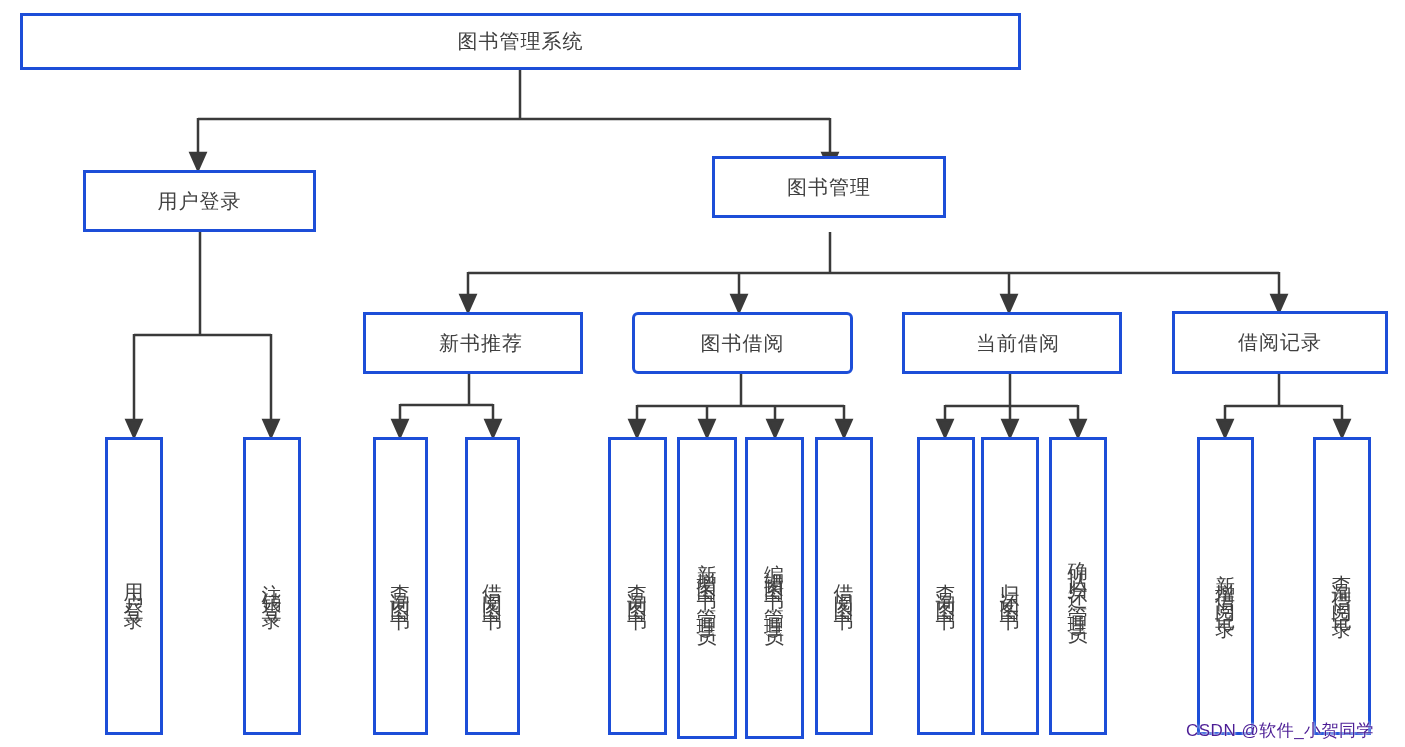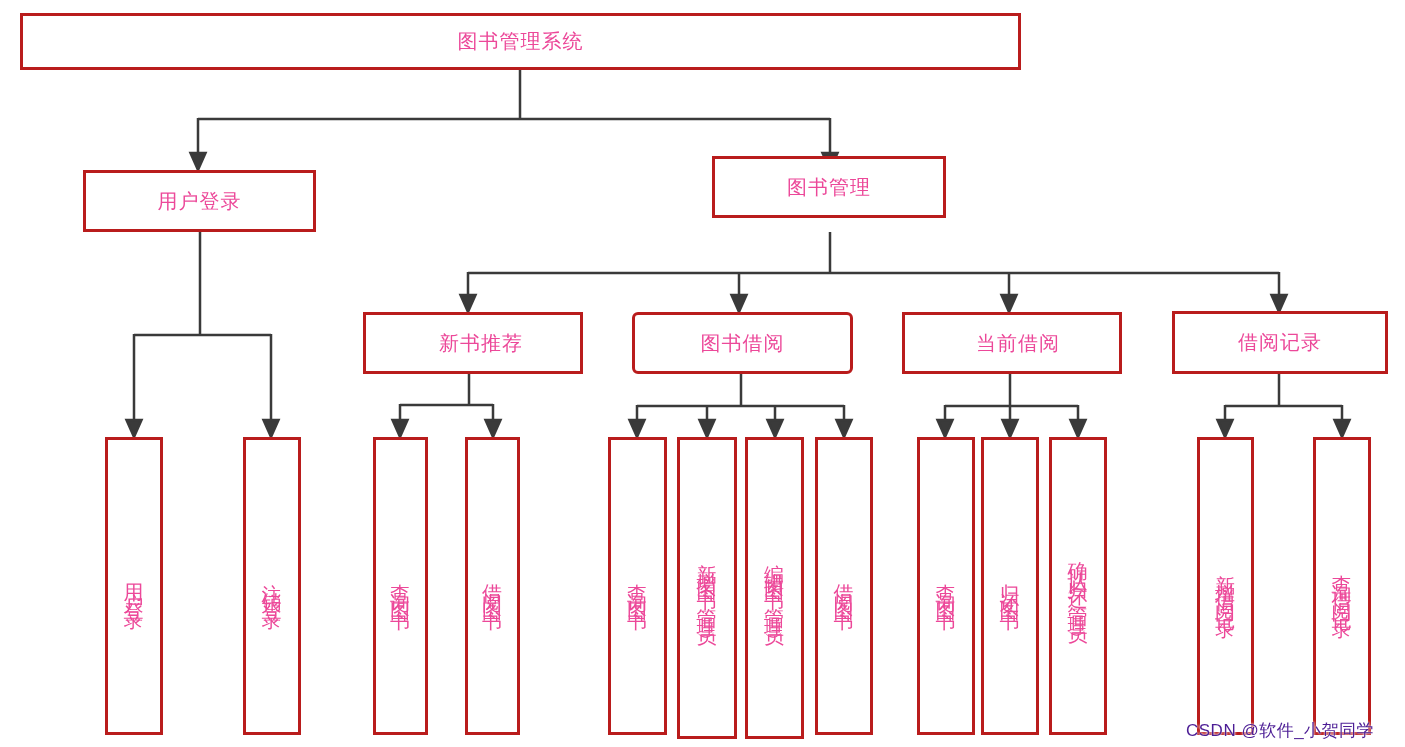--- a/index.html
+++ b/index.html
@@ -8,22 +8,22 @@
     width:1405px;height:747px;
     background:#fff;
     font-family:"Liberation Sans","DejaVu Sans",sans-serif;
     overflow:hidden;
   }
   #connectors{position:absolute;left:0;top:0;z-index:1;}
   .box{
     position:absolute;
     box-sizing:border-box;
     background:#fff;
-    border:3px solid #b91c1c;
-    color:#ec4899;
+    border:3px solid #1d4ed8;
+    color:#404040;
     display:flex;align-items:center;justify-content:center;
     font-size:20px;
     letter-spacing:1px;
     z-index:2;
     text-align:center;
   }
   .leaf{
     writing-mode:vertical-rl;
     text-orientation:mixed;
     letter-spacing:9px;

